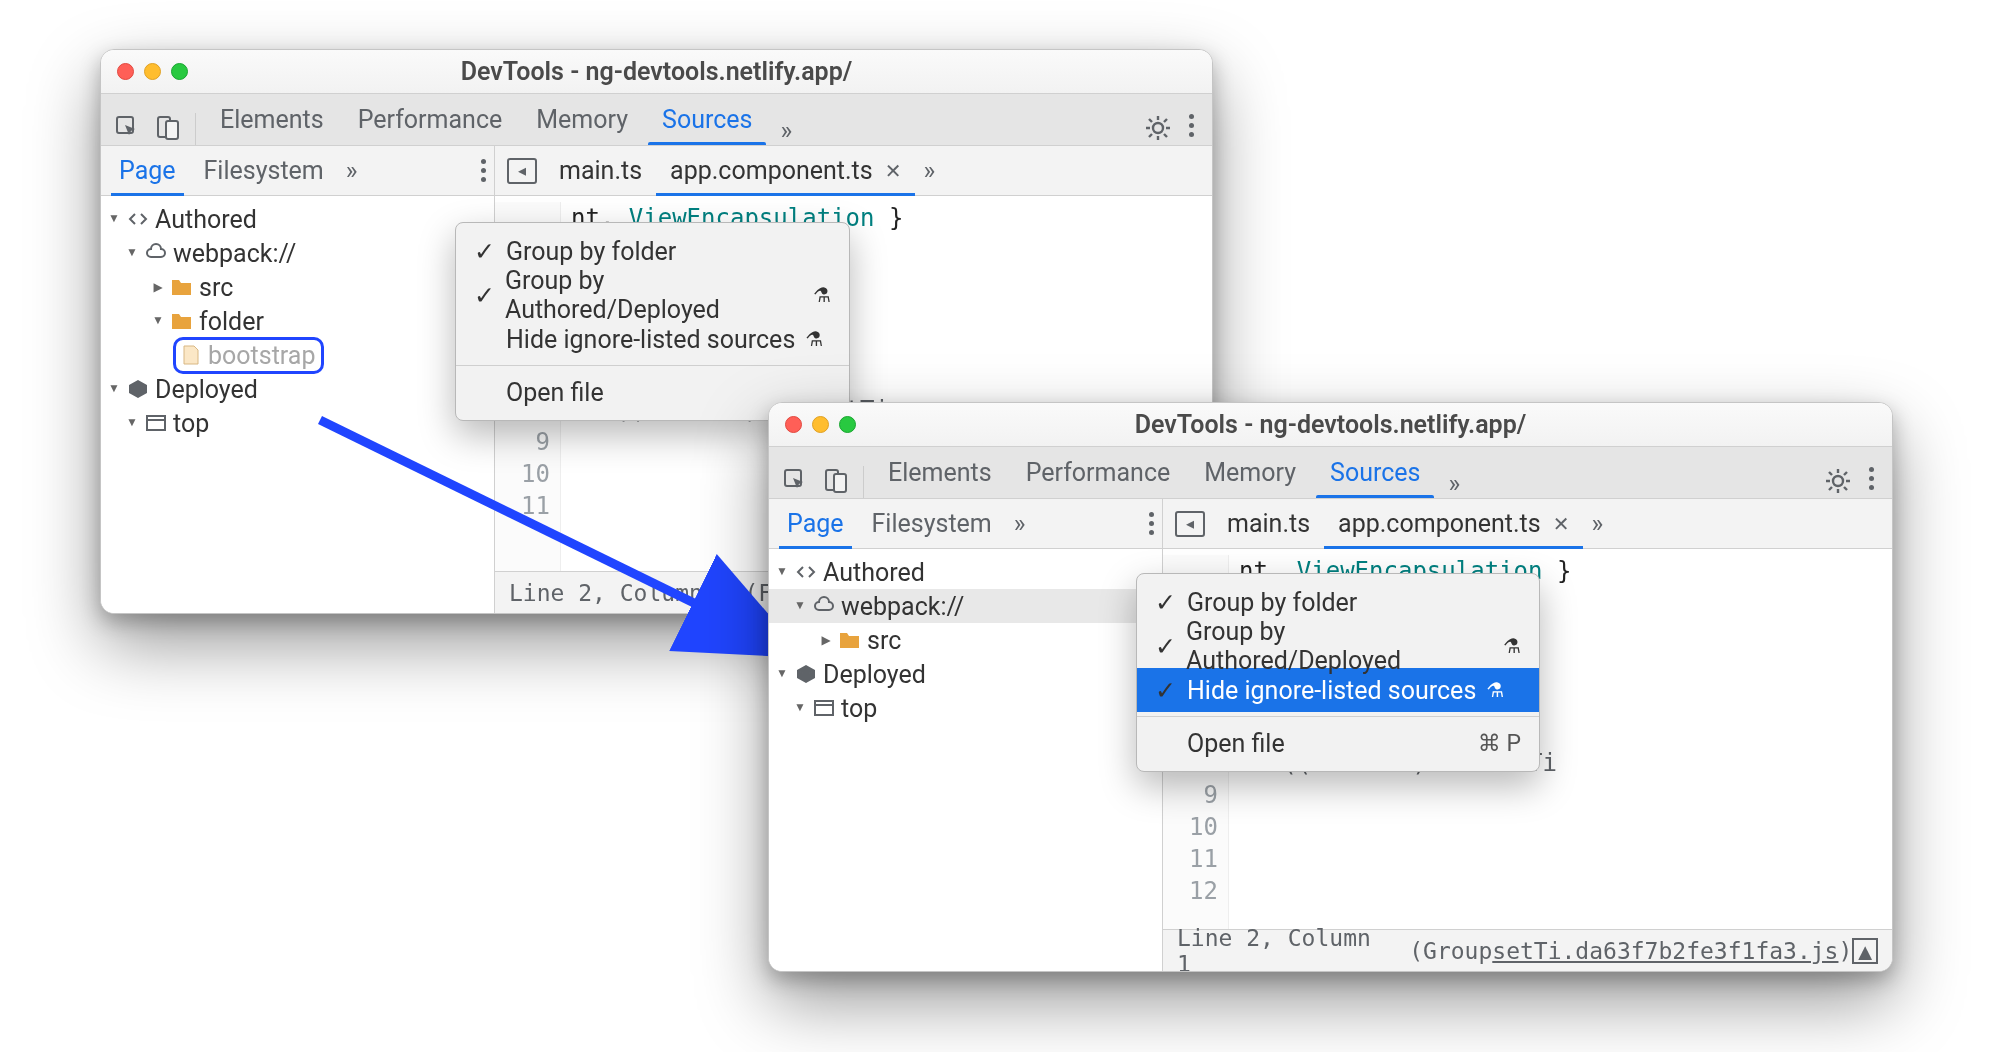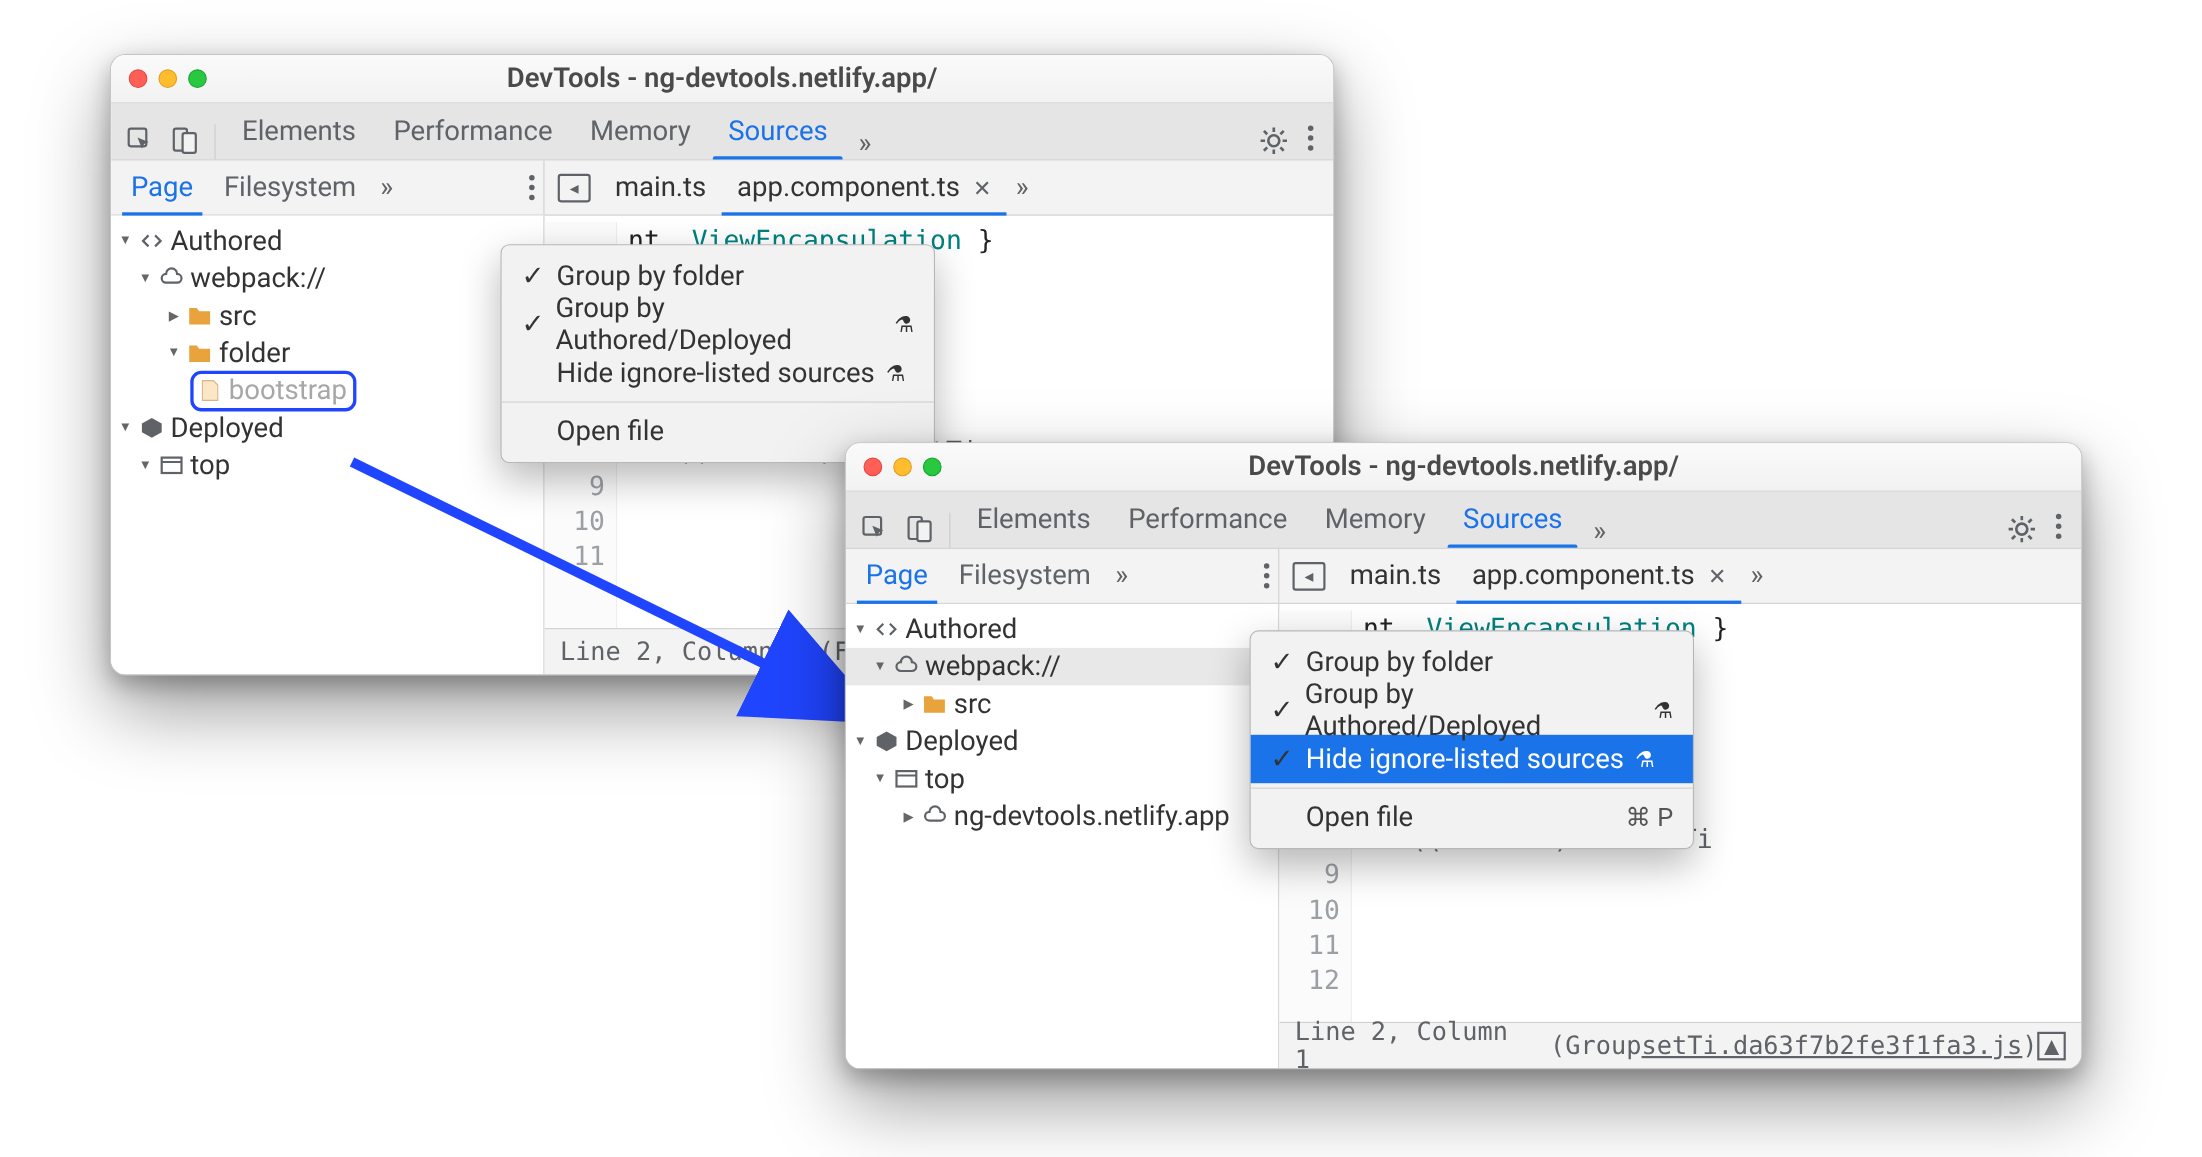--- a/index.html
+++ b/index.html
@@ -465,29 +465,20 @@
         </div>
       <div class="tree-row ind1">
           <span class="arrow down"></span>
           <span class="ticon">
             <svg width="22" height="22">
               <use href="#i-frame"></use>
             </svg>
           </span>
           <span class="tree-label">top</span>
         </div>
-      <div class="tree-row ind2">
-          <span class="arrow right"></span>
-          <span class="ticon">
-            <svg width="22" height="22">
-              <use href="#i-cloud"></use>
-            </svg>
-          </span>
-          <span class="tree-label">ng-devtools.netlify.app</span>
-        </div>
     </div>
     <div class="editor">
       <div class="code-area">
         <div class="gutter"><br><br><br><br><br><br>8<br>9<br>10<br>11<br>12</div>
         <div class="code"><span>nt, </span><span class="c-teal">ViewEncapsulation</span><span> }</span>
 <br>
 <br><span>ms: </span><span class="c-green">number</span><span>) {</span>
 <br><span class="c-gray">ise((</span><span class="c-blue">resolve</span><span class="c-gray">) =&gt; setTi</span>
 <br>
 <br>

